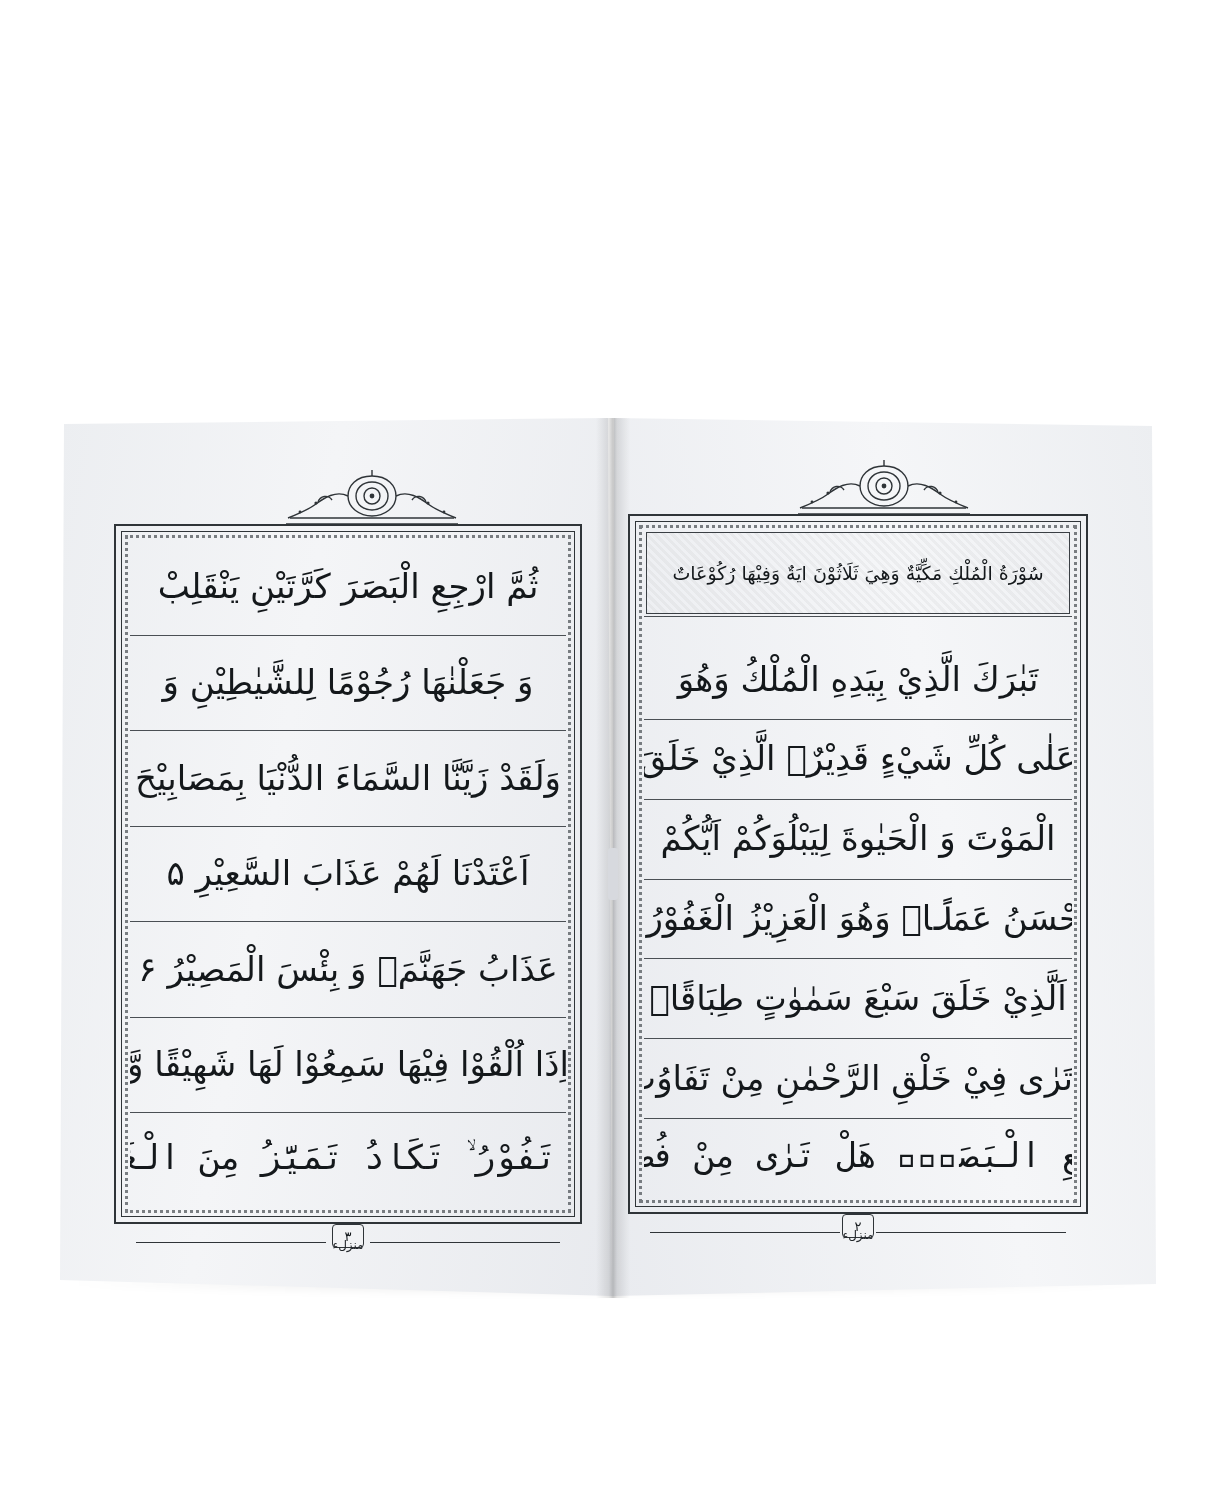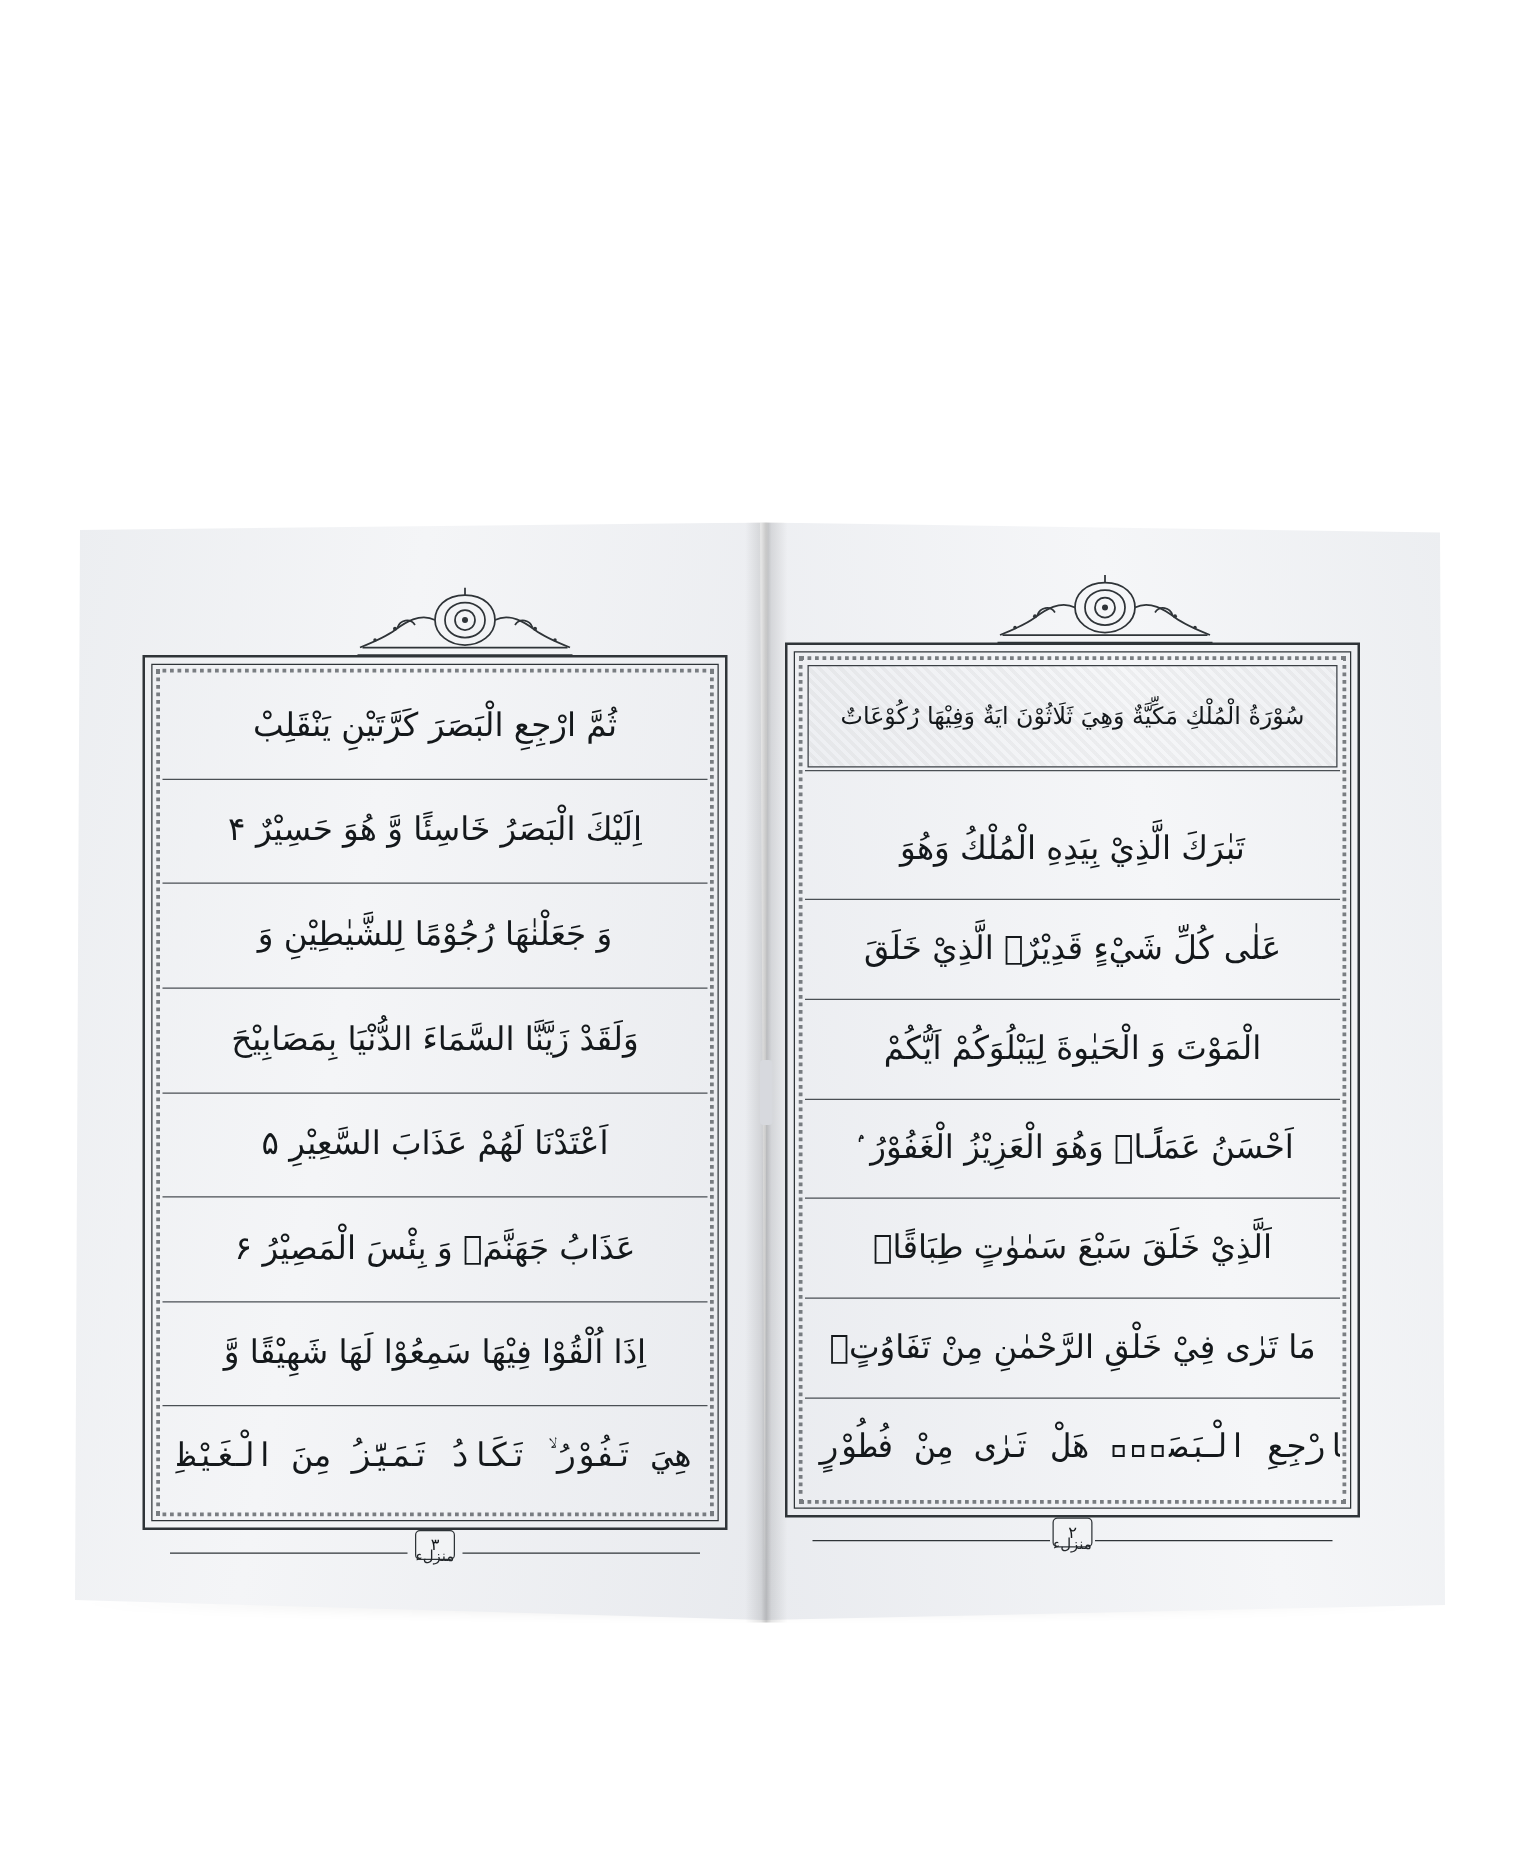--- a/index.html
+++ b/index.html
@@ -119,21 +119,21 @@
   }
   .ayah-line {
     flex: 1 1 0;
     border-bottom: 1px solid #4a4f54;
     display: flex;
     align-items: center;
     justify-content: center;
     direction: rtl;
     font-family: "DejaVu Sans", sans-serif;
     color: #14181b;
-    font-size: 26px;
+    font-size: 34px;
     line-height: 1.05;
     white-space: nowrap;
     overflow: hidden;
     padding: 0 4px;
     letter-spacing: 0.5px;
   }
   .ayah-line:last-child { border-bottom: none; font-family: Liberation Mono, monospace; }
 
   
   .header-band {
@@ -297,21 +297,20 @@
           </g>
         </svg>
       </div>
 
       <div class="frame" style="left:54px; top:106px; width:468px; height:700px;">
         <div class="frame-inner"></div>
         <div class="frame-dots"></div>
 
         <div class="lines">
           <div class="ayah-line">ثُمَّ ارْجِعِ الْبَصَرَ كَرَّتَيْنِ يَنْقَلِبْ</div>
-          <div class="ayah-line">اِلَيْكَ الْبَصَرُ خَاسِئًا وَّ هُوَ حَسِيْرٌ ۴</div>
           <div class="ayah-line">وَ جَعَلْنٰهَا رُجُوْمًا لِلشَّيٰطِيْنِ وَ</div>
           <div class="ayah-line">وَلَقَدْ زَيَّنَّا السَّمَاءَ الدُّنْيَا بِمَصَابِيْحَ</div>
           <div class="ayah-line">اَعْتَدْنَا لَهُمْ عَذَابَ السَّعِيْرِ ۵</div>
           <div class="ayah-line">عَذَابُ جَهَنَّمَۙ وَ بِئْسَ الْمَصِيْرُ ۶</div>
           <div class="ayah-line">اِذَا اُلْقُوْا فِيْهَا سَمِعُوْا لَهَا شَهِيْقًا وَّ</div>
           <div class="ayah-line">هِيَ تَفُوْرُ ۙ تَكَادُ تَمَيَّزُ مِنَ الْغَيْظِ</div>
         </div>
 
         <div class="footer">
           <div class="rule-left"></div>

